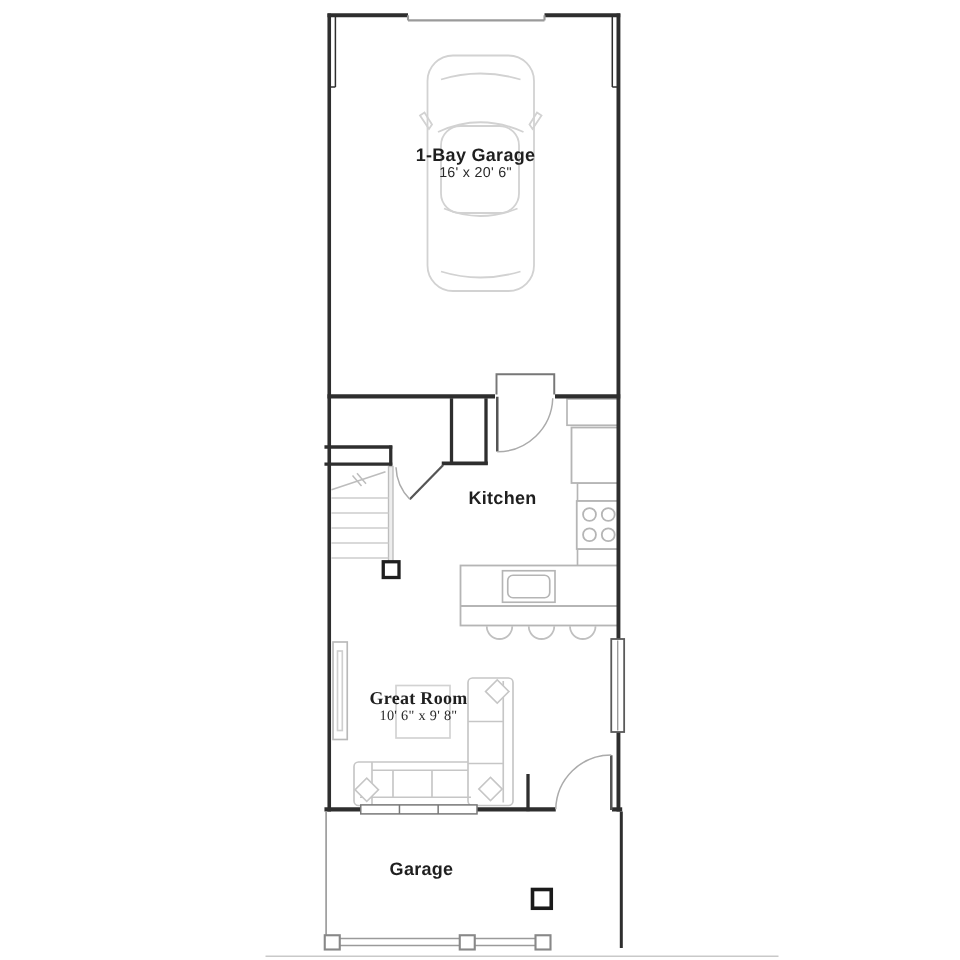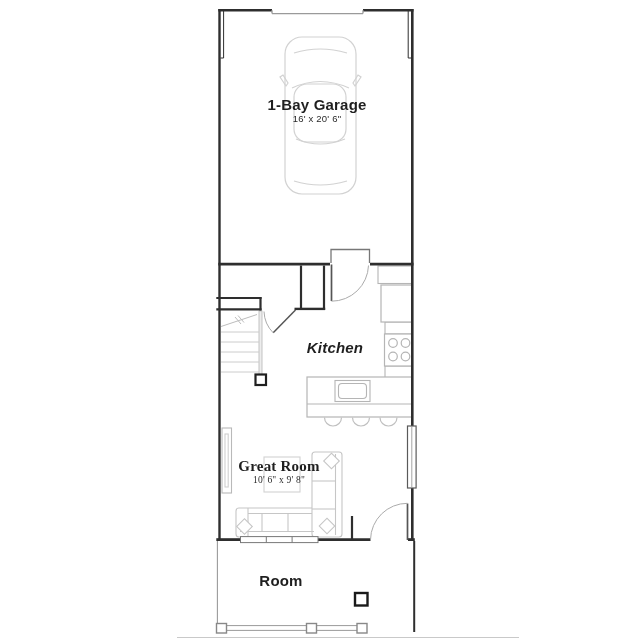--- a/index.html
+++ b/index.html
@@ -1,21 +1,21 @@
 <!DOCTYPE html>
 <html><head>
 <meta charset="utf-8">
 <style>
   html,body{margin:0;padding:0;background:#ffffff;}
   #plan{position:relative;width:640px;height:640px;background:#ffffff;overflow:hidden;
         font-family:"Liberation Sans",sans-serif;}
   #plan svg{position:absolute;left:0;top:0;}
   .room-label{position:absolute;transform:translateX(-50%);white-space:nowrap;
               text-align:center;color:#1f1f1f;}
-  .room-name{font-weight:bold;font-size:15px;letter-spacing:0.2px;}
+  .room-name{font-weight:bold;font-size:12px;letter-spacing:0.2px;}
   .room-dim{font-size:9.5px;color:#2a2a2a;letter-spacing:0.2px;}
 </style>
 </head>
 <body>
 
 <div id="plan">
 
 <svg width="640" height="640" viewBox="0 0 640 640">
 
   <g stroke="#d2d2d2" stroke-width="1.2" fill="none">
@@ -167,26 +167,26 @@
   </g>
   <rect x="355" y="593" width="12.5" height="12.5" fill="#ffffff" stroke="#1a1a1a" stroke-width="2.4"></rect>
   <line x1="177" y1="637.5" x2="519" y2="637.5" stroke="#c9c9c9" stroke-width="1.1"></line>
 </svg>
 
 <div class="room-label" style="left:317px;top:96px;">
   <div class="room-name">1-Bay Garage</div>
   <div class="room-dim">16' x 20' 6"</div>
 </div>
 
-<div class="room-label" style="left:335px;top:339px;font-style:italic;">
+<div class="room-label" style="left:335px;top:325px;">
   <div class="room-name">Kitchen</div>
 </div>
 
 <div class="room-label" style="left:279px;top:458px;font-family:Liberation Serif, serif;">
   <div class="room-name">Great Room</div>
   <div class="room-dim">10' 6" x 9' 8"</div>
 </div>
 
 <div class="room-label" style="left:281px;top:572px;">
-  <div class="room-name">Room</div>
+  <div class="room-name">Garage</div>
 </div>
 
 </div>
 
 </body></html>

